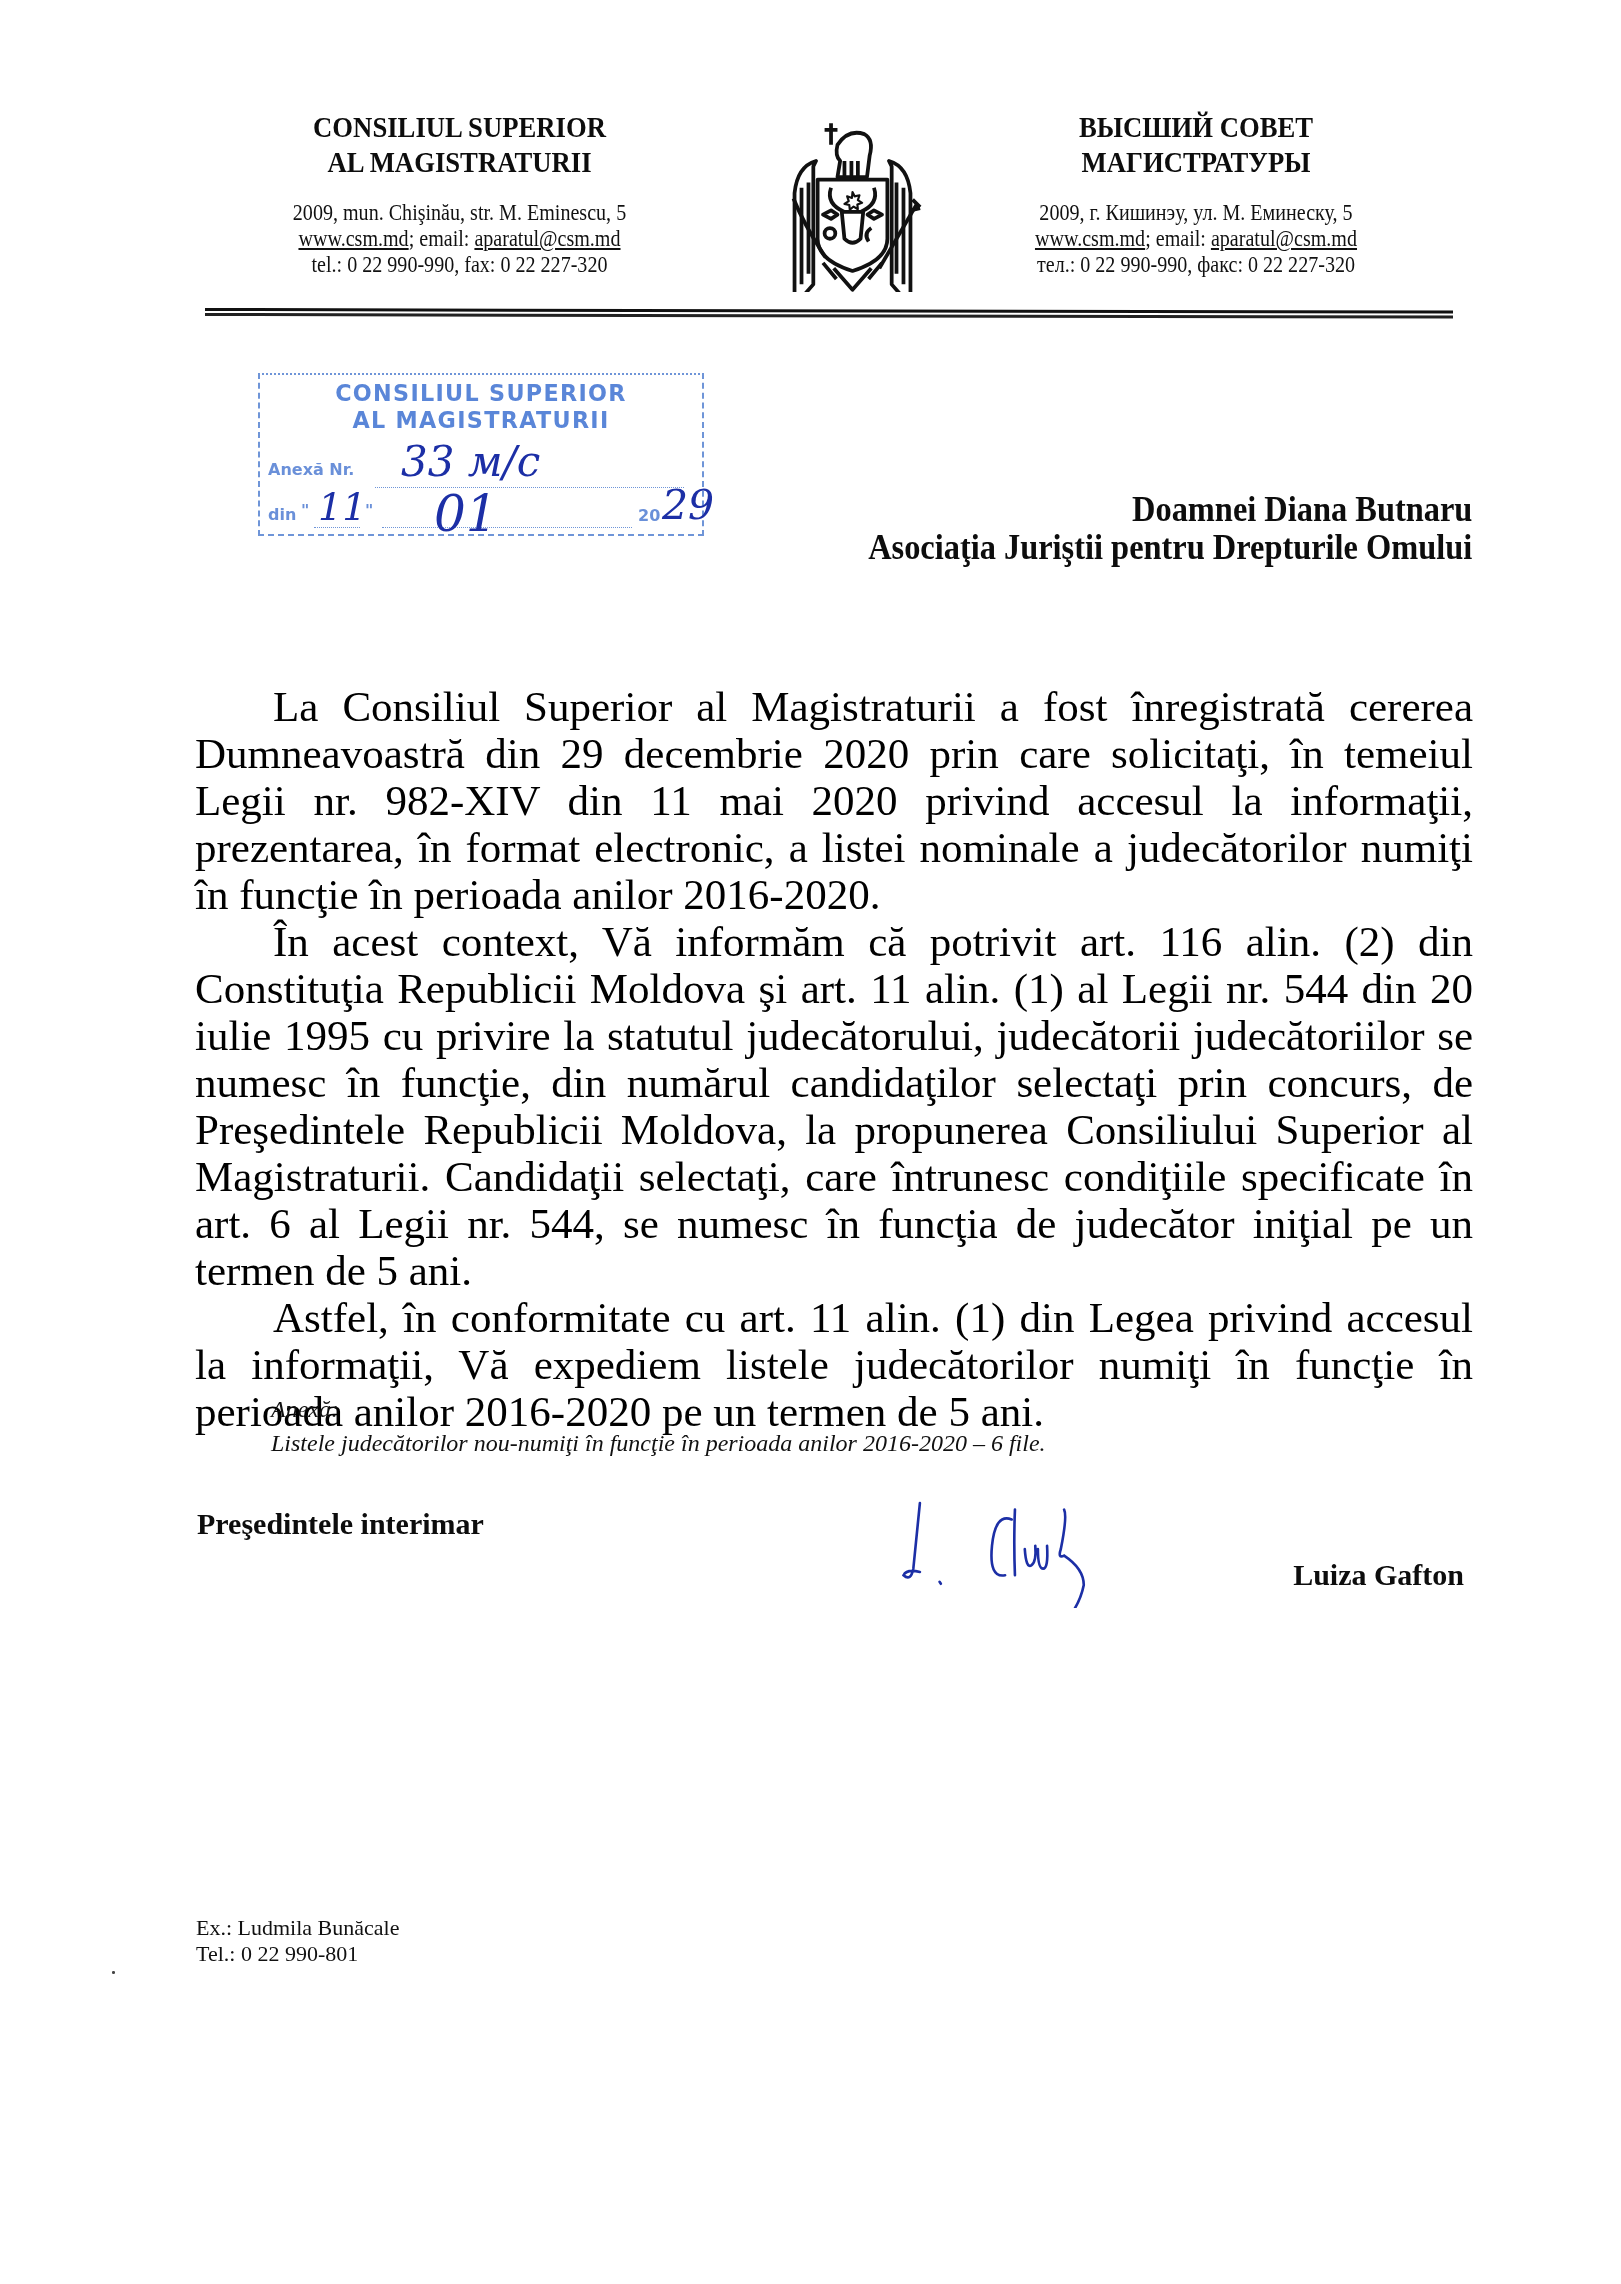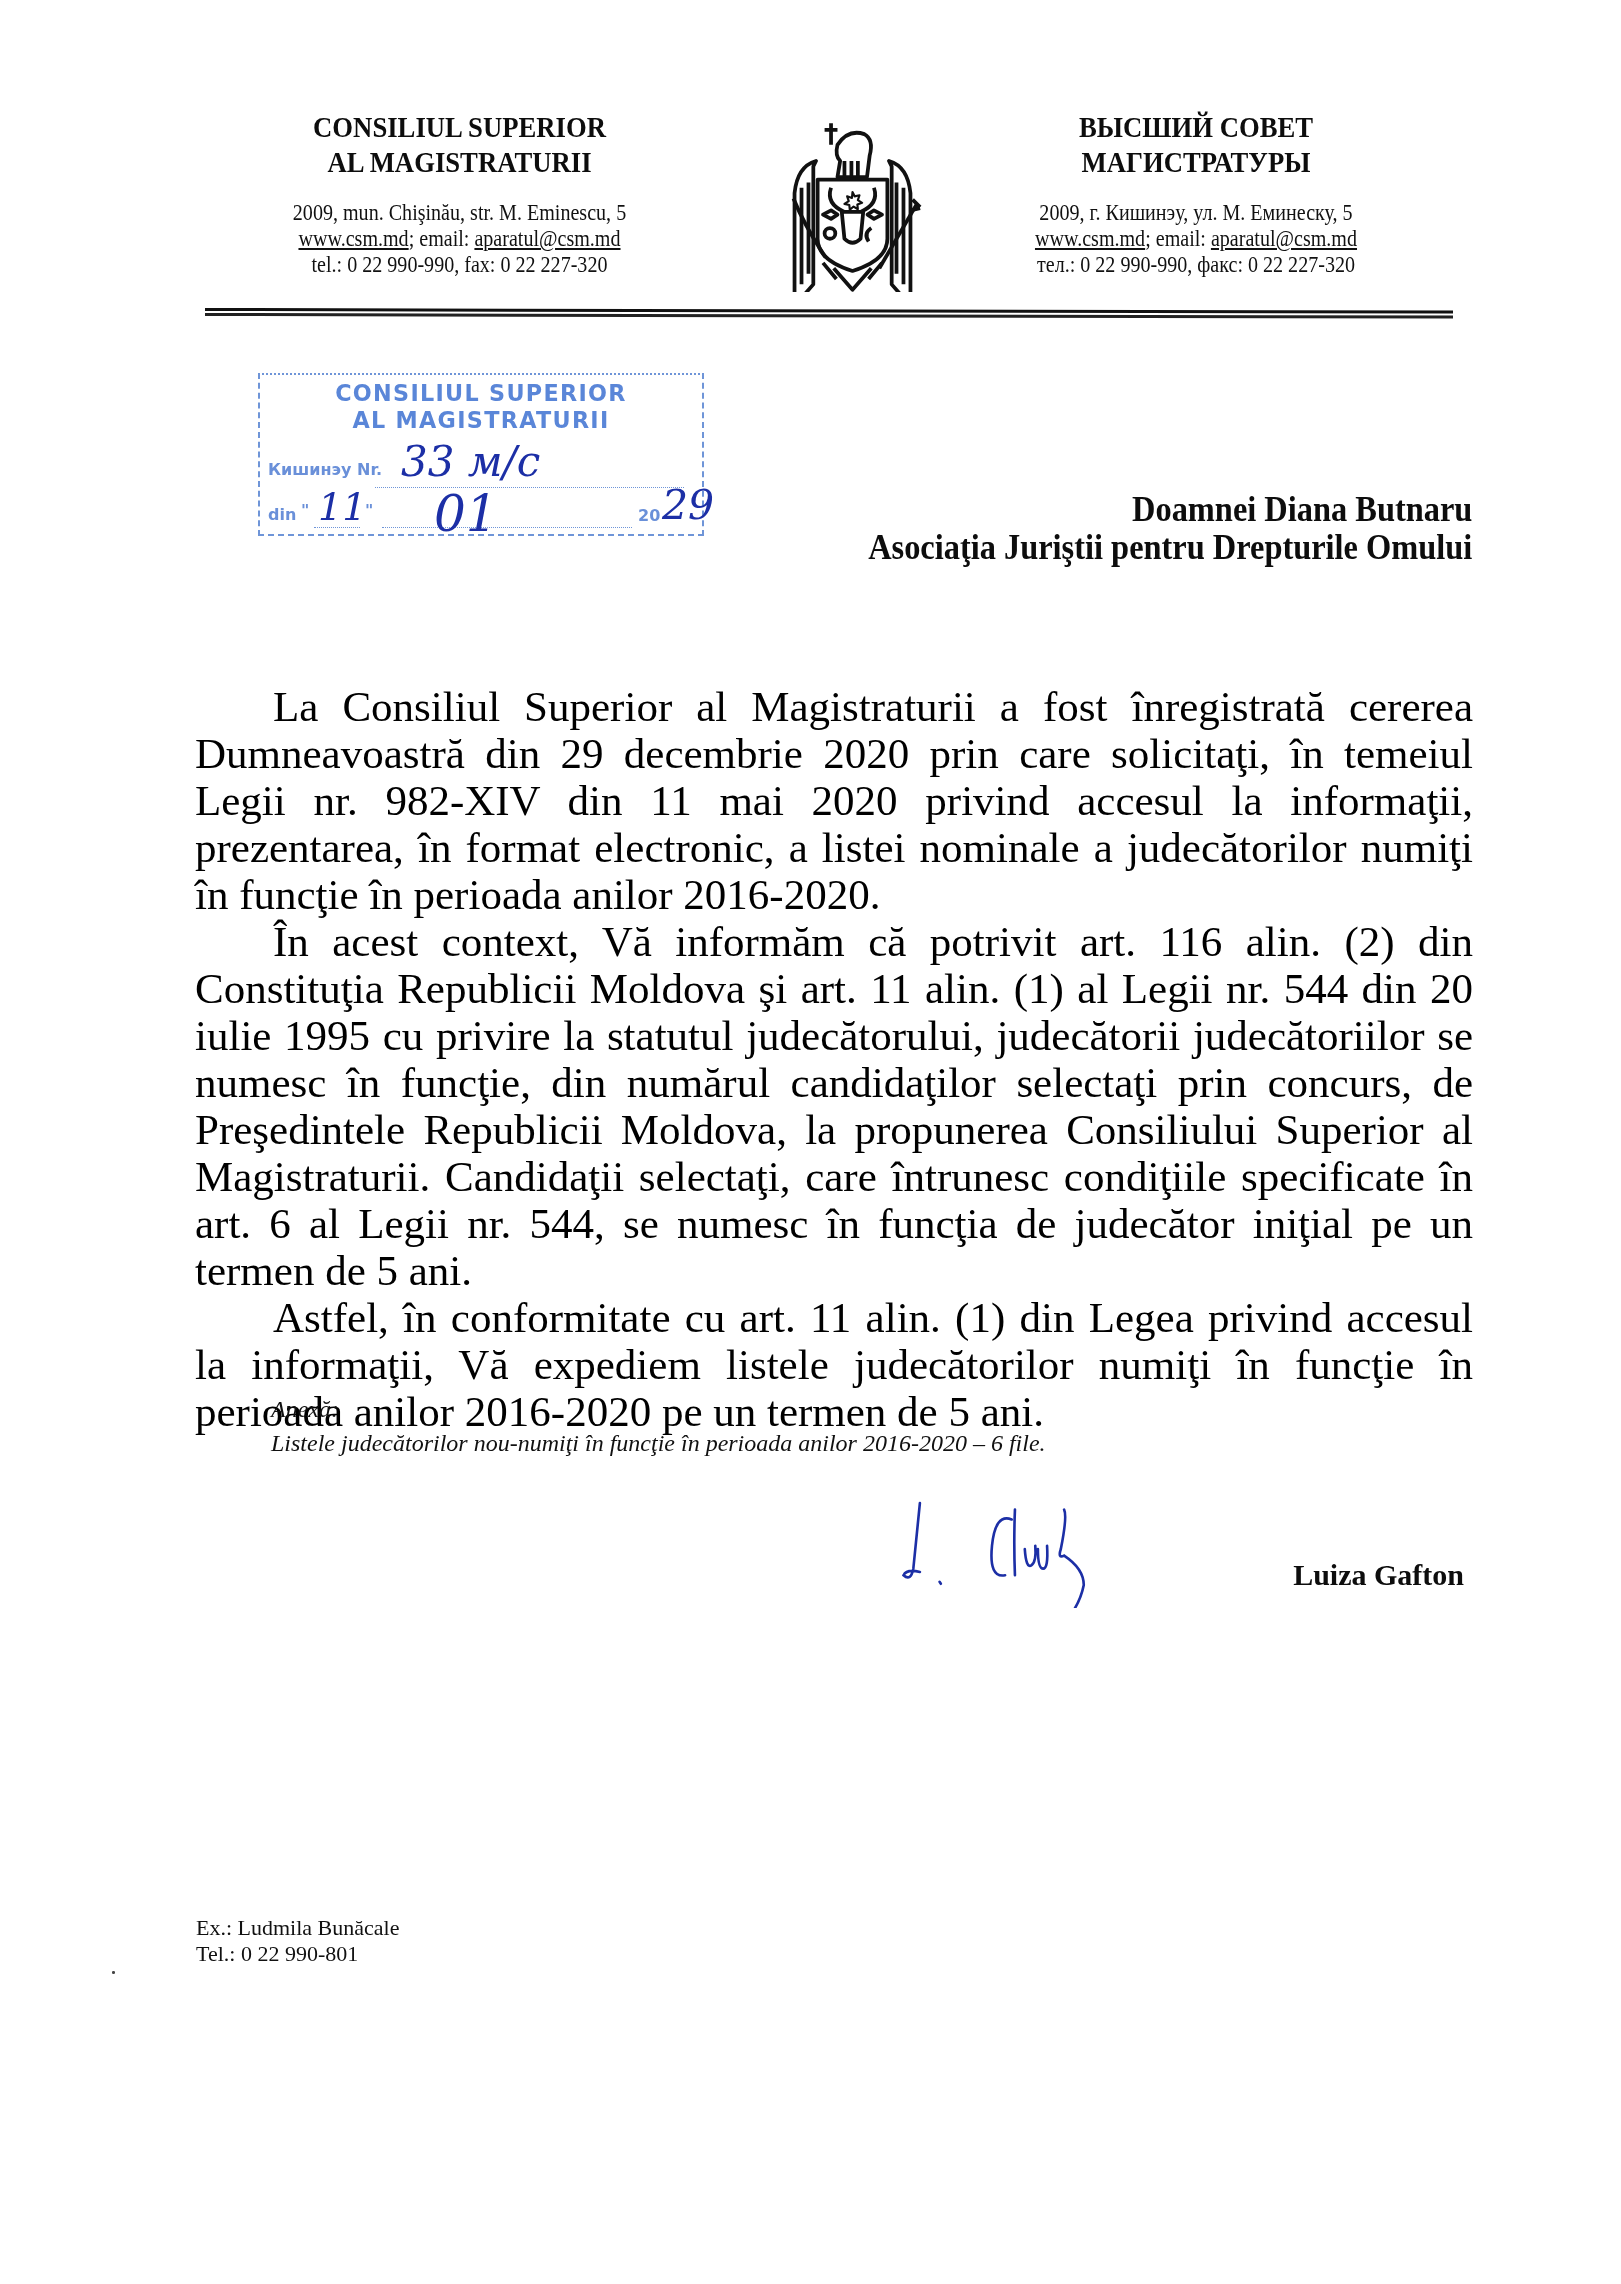--- a/index.html
+++ b/index.html
@@ -94,21 +94,21 @@
   <div class="lh-line"><span class="u">www.csm.md</span><span>; email: </span><span class="u">aparatul@csm.md</span></div>
   <div class="lh-line">тел.: 0 22 990-990, факс: 0 22 227-320</div>
 </div>
 
 <div class="rule"></div>
 <div class="rule2"></div>
 
 <div class="stamp">
   <div class="stamp-title" style="top:5.3px;">CONSILIUL SUPERIOR</div>
   <div class="stamp-title" style="top:32px;">AL MAGISTRATURII</div>
-  <div class="stamp-label" style="left:8px; top:85px;">Кишинэу Nr.</div>
+  <div class="stamp-label" style="left:8px; top:85px;">Anexă Nr.</div>
   <div class="stamp-underline" style="left:115px; top:112px; width:309px;"></div>
   <div class="hand" style="left:141px; top:62px; font-size:42px;">33 м/с</div>
   <div class="stamp-label" style="left:8px; top:130px;">din</div>
   <div class="stamp-label" style="left:41px; top:126px;">"</div>
   <div class="stamp-underline" style="left:54px; top:152px; width:46px;"></div>
   <div class="hand" style="left:58px; top:110px; font-size:38px;">11</div>
   <div class="stamp-label" style="left:105px; top:126px;">"</div>
   <div class="stamp-underline" style="left:122px; top:152px; width:250px;"></div>
   <div class="hand" style="left:174px; top:110px; font-size:50px;">01</div>
   <div class="stamp-label" style="left:378px; top:131px;">20</div>
@@ -125,20 +125,21 @@
   <p>În acest context, Vă informăm că potrivit art. 116 alin. (2) din Constituţia Republicii Moldova şi art. 11 alin. (1) al Legii nr. 544 din 20 iulie 1995 cu privire la statutul judecătorului, judecătorii judecătoriilor se numesc în funcţie, din numărul candidaţilor selectaţi prin concurs, de Preşedintele Republicii Moldova, la propunerea Consiliului Superior al Magistraturii. Candidaţii selectaţi, care întrunesc condiţiile specificate în art. 6 al Legii nr. 544, se numesc în funcţia de judecător iniţial pe un termen de 5 ani.</p>
   <p>Astfel, în conformitate cu art. 11 alin. (1) din Legea privind accesul la informaţii, Vă expediem listele judecătorilor numiţi în funcţie în perioada anilor 2016-2020 pe un termen de 5 ani.</p>
 </div>
 
 <div class="annex">
   <div>Anexă:</div>
   <div>Listele judecătorilor nou-numiţi în funcţie în perioada anilor 2016-2020 – 6 file.</div>
 </div>
 
 <div class="sig-left">
+  <div>Preşedintele interimar</div>
 </div>
 
 <svg class="signature" viewBox="0 0 460 180">
   <g fill="none" stroke="#1c2fa6" stroke-width="4" stroke-linecap="round">
     <path d="M30 20 q-6 60 -10 100 q-4 20 -15 10 q5 -10 25 -5"></path>
     <path d="M60 140 l2 3"></path>
     <path d="M170 45 q-25 -10 -30 40 q-5 50 20 45"></path>
     <path d="M175 30 q-2 50 0 100"></path>
     <path d="M190 90 q2 30 10 25 q8 -5 6 -30 M210 90 q0 30 8 30 q8 0 6 -35"></path>
     <path d="M250 30 q5 10 -5 60 q-5 15 5 10 q30 20 30 45 q-5 25 -20 45"></path>

